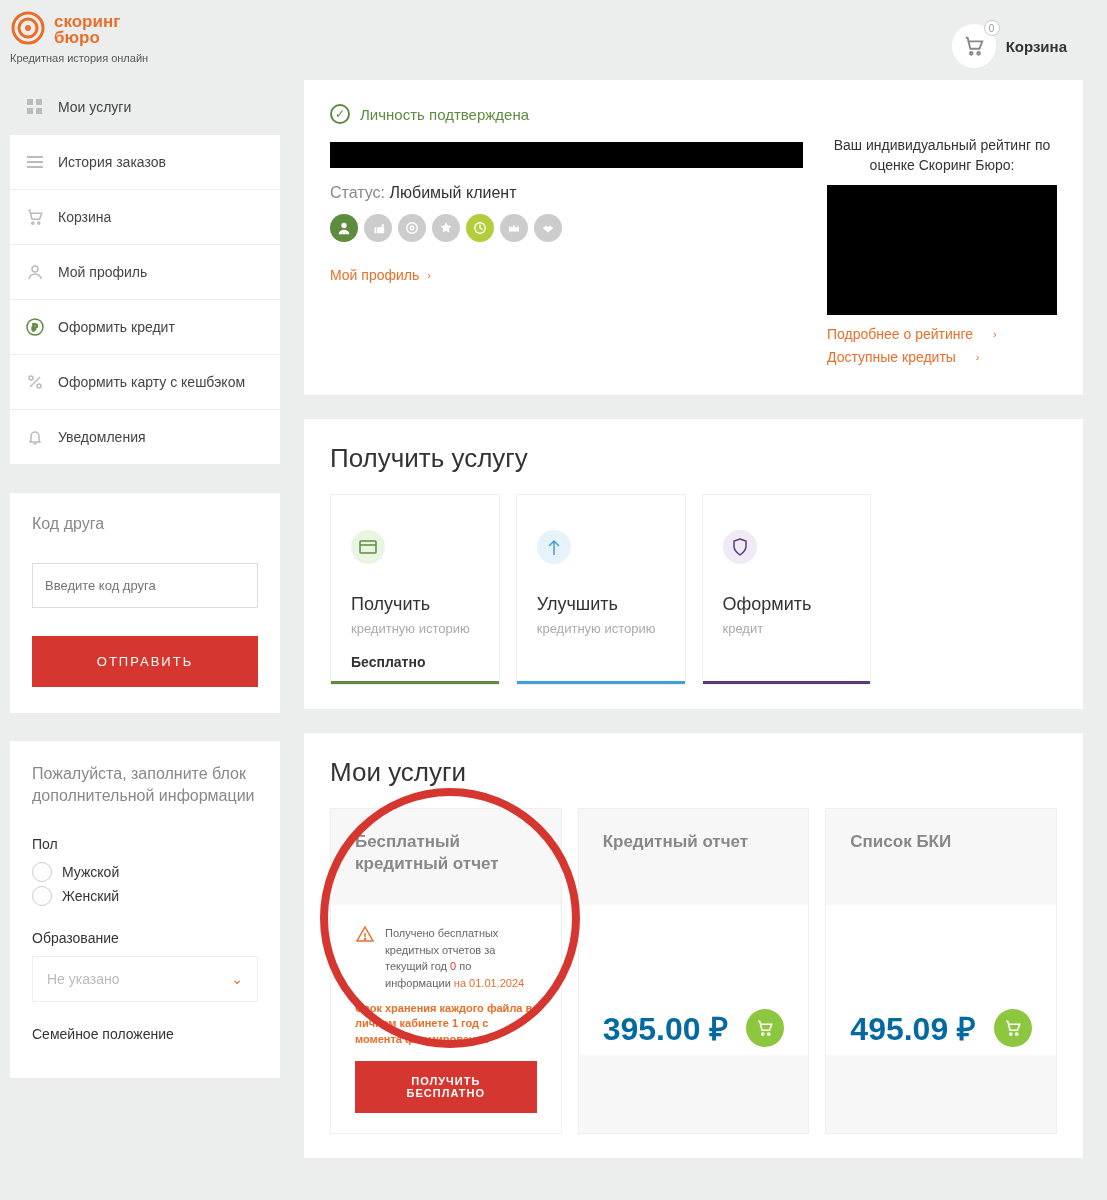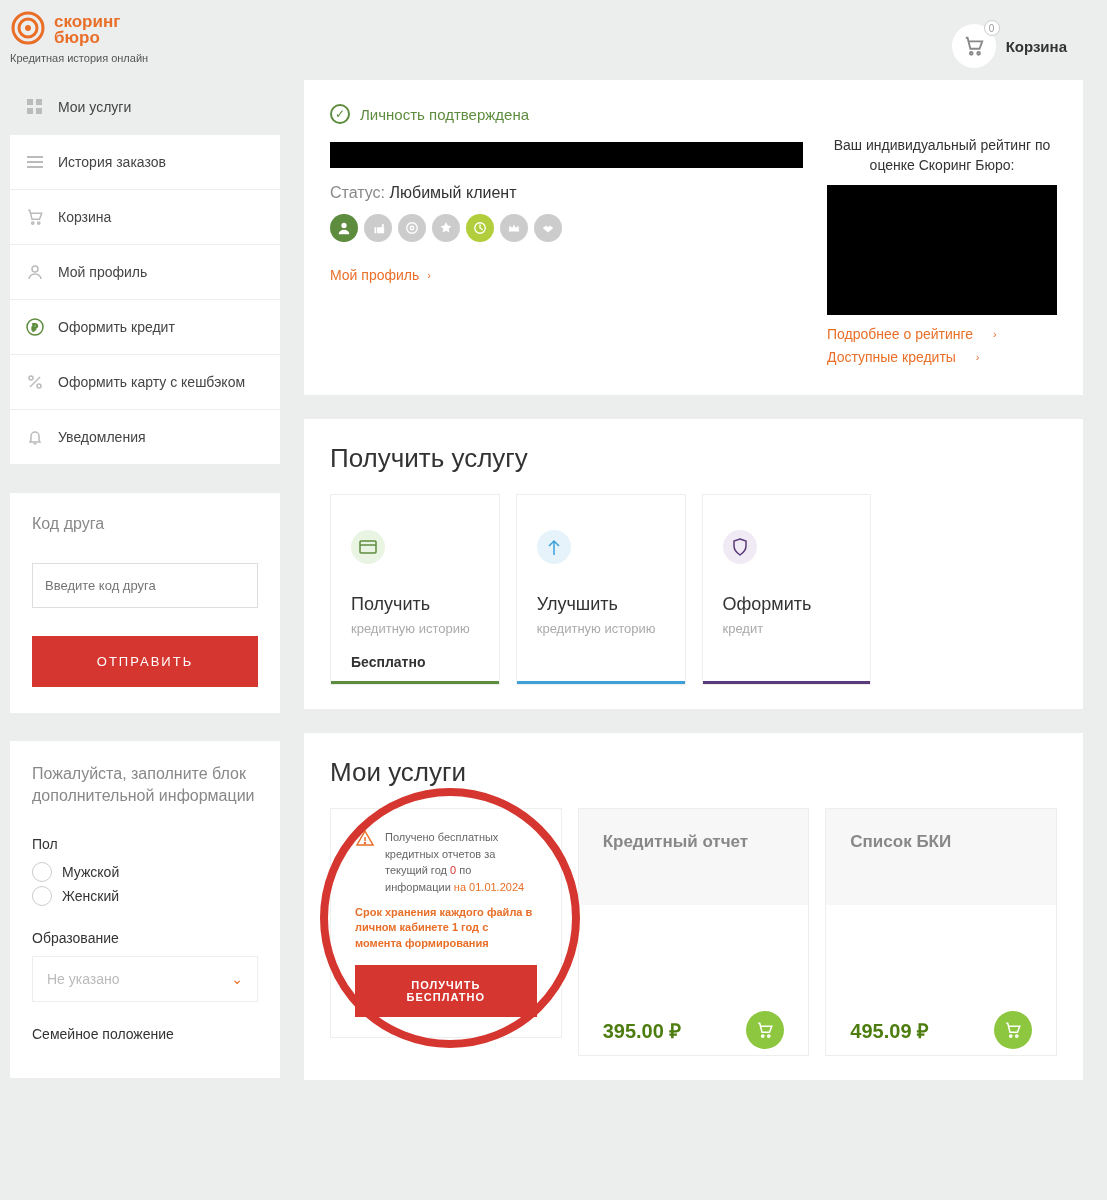--- a/index.html
+++ b/index.html
@@ -76,21 +76,21 @@
 .my-card { border: 1px solid #eee; background: #f7f7f7; position: relative; }
 .my-head { padding: 22px 24px; font-size: 17px; color: #888; font-weight: 700; line-height: 1.3; min-height: 96px; }
 .my-body { background: #fff; padding: 20px 24px; min-height: 150px; position: relative; }
 .info-row { display: flex; gap: 10px; font-size: 11px; color: #666; font-weight: 400; line-height: 1.5; margin-bottom: 10px; }
 .warn-ic { width: 20px; height: 20px; flex-shrink: 0; }
 .red-zero { color: #d5362f; }
 .date-orange { color: #e96f29; }
 .storage-txt { font-size: 11px; color: #e96f29; font-weight: 700; line-height: 1.4; margin-bottom: 14px; }
 .btn-get { background: #d5362f; color: #fff; border: none; padding: 14px 20px; font-size: 11px; letter-spacing: 1px; cursor: pointer; font-weight: 700; }
 .price-row { display: flex; align-items: center; justify-content: space-between; padding: 0 24px 20px; }
-.price-val { font-size: 20px; color: #4d7c0f; font-weight: 700; }
+.price-val { font-size: 32px; color: #0369a1; font-weight: 700; }
 .cart-btn { width: 38px; height: 38px; border-radius: 50%; background: #8dc63f; display: flex; align-items: center; justify-content: center; cursor: pointer; }
 .red-ring { position: absolute; width: 260px; height: 260px; border: 8px solid #d5362f; border-radius: 50%; left: -10px; top: -20px; pointer-events: none; z-index: 5; }
 .free-wrap { position: relative; }
 </style>
 </head>
 <body>
 
 <div class="header">
   <div class="logo-block">
     <div class="logo-row">
@@ -331,20 +331,21 @@
         </div>
       </div>
     </div>
 
     <div class="panel">
       <div class="section-h">Мои услуги</div>
       <div class="my-grid">
         <div class="free-wrap">
           <div class="red-ring"></div>
           <div class="my-card">
+            <div class="my-head">Бесплатный кредитный отчет</div>
             <div class="my-body">
               <div class="info-row">
                 <svg class="warn-ic" viewBox="0 0 20 20" fill="none" stroke="#e96f29" stroke-width="1.5">
                     <path d="M10 2l8 14H2L10 2z"></path>
                     <line x1="10" y1="8" x2="10" y2="12"></line>
                     <circle cx="10" cy="14" r="0.5" fill="#e96f29"></circle>
                   </svg>
                 <div>
                   <span>Получено бесплатных кредитных отчетов за текущий год </span><span class="red-zero">0</span><span> по информации </span><span class="date-orange">на 01.01.2024</span>
                 </div>

